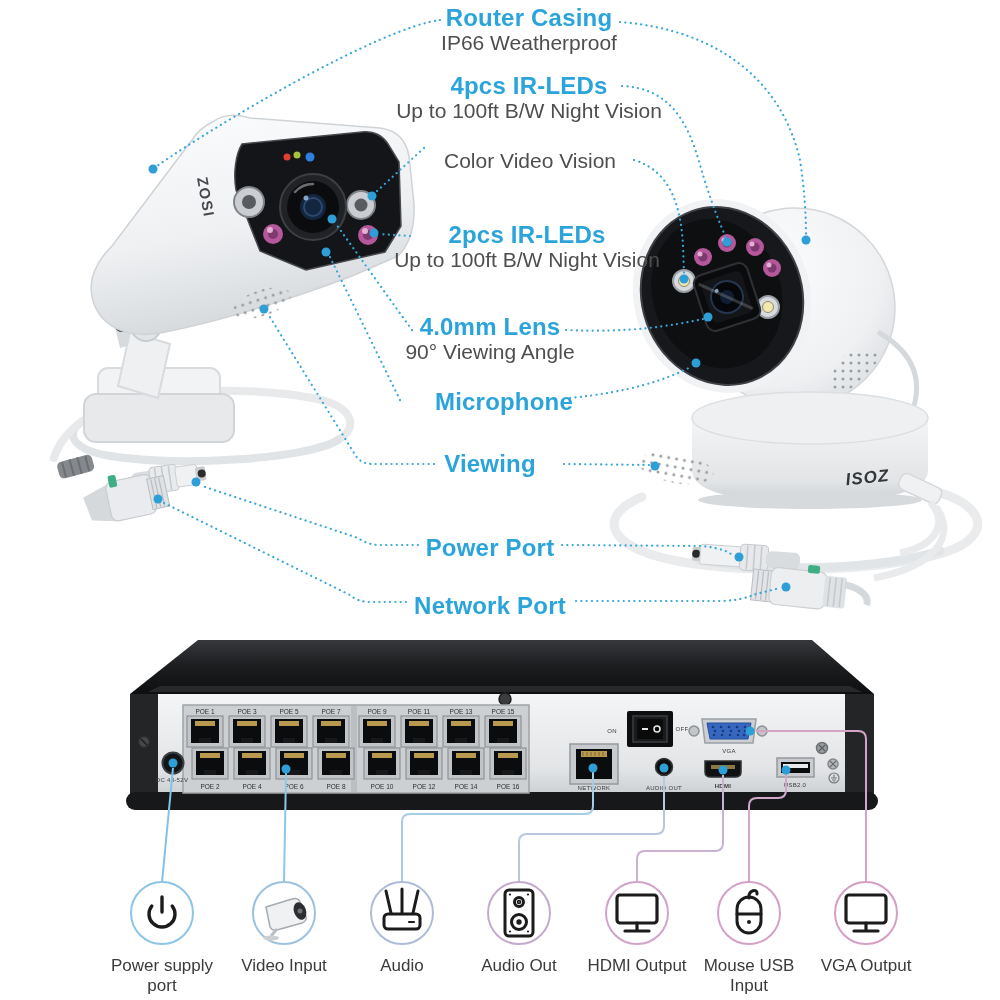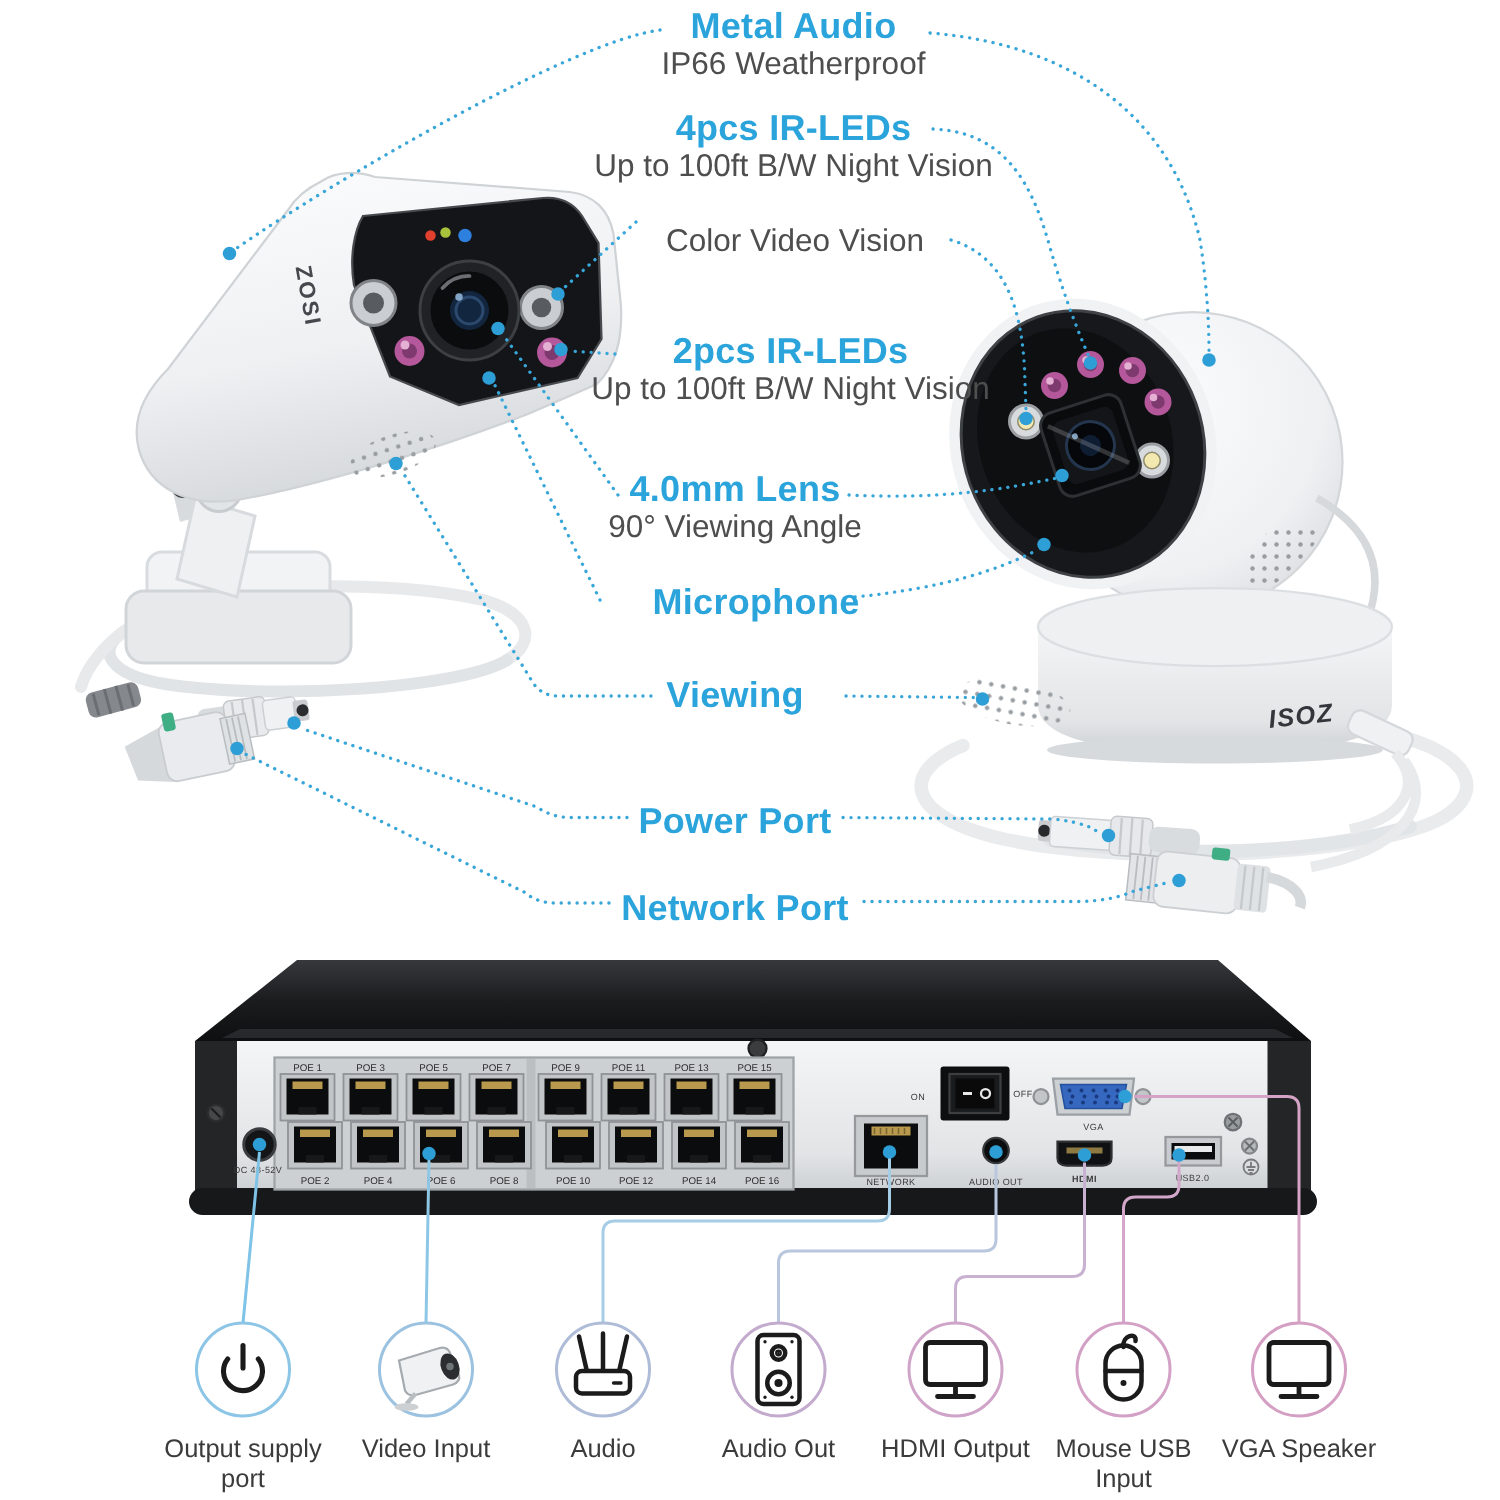--- a/index.html
+++ b/index.html
@@ -530,21 +530,21 @@
     <circle cx="264" cy="309" r="4.5"></circle>
         <circle cx="655" cy="466" r="4.5"></circle>
     <circle cx="196" cy="482" r="4.5"></circle>
         <circle cx="739" cy="557" r="4.5"></circle>
     <circle cx="158" cy="499" r="4.5"></circle>
         <circle cx="786" cy="587" r="4.5"></circle>
   </g>
 </svg>
 
   <div class="fl" style="left:529px;top:5px">
-    <div class="t">Metal Audio</div>
+    <div class="t">Router Casing</div>
     <div class="s">IP66 Weatherproof</div>
   </div>
   <div class="fl" style="left:529px;top:73px">
     <div class="t">4pcs IR-LEDs</div>
     <div class="s">Up to 100ft B/W Night Vision</div>
   </div>
   <div class="fl" style="left:530px;top:148px">
     <div class="s">Color Video Vision</div>
   </div>
   <div class="fl" style="left:527px;top:222px">
@@ -561,21 +561,21 @@
   <div class="fl" style="left:490px;top:451px">
     <div class="t">Viewing</div>
   </div>
   <div class="fl" style="left:490px;top:535px">
     <div class="t">Power Port</div>
   </div>
   <div class="fl" style="left:490px;top:593px">
     <div class="t">Network Port</div>
   </div>
 
-  <div class="lg" style="left:162px;top:956px;width:110px;white-space:normal">Output supply port</div>
+  <div class="lg" style="left:162px;top:956px;width:110px;white-space:normal">Power supply port</div>
   <div class="lg" style="left:284px;top:956px">Video Input</div>
   <div class="lg" style="left:402px;top:956px">Audio</div>
   <div class="lg" style="left:519px;top:956px">Audio Out</div>
   <div class="lg" style="left:637px;top:956px">HDMI Output</div>
   <div class="lg" style="left:749px;top:956px;width:100px;white-space:normal">Mouse USB Input</div>
-  <div class="lg" style="left:866px;top:956px">VGA Speaker</div>
+  <div class="lg" style="left:866px;top:956px">VGA Output</div>
 
 </div>
 
 </body></html>

